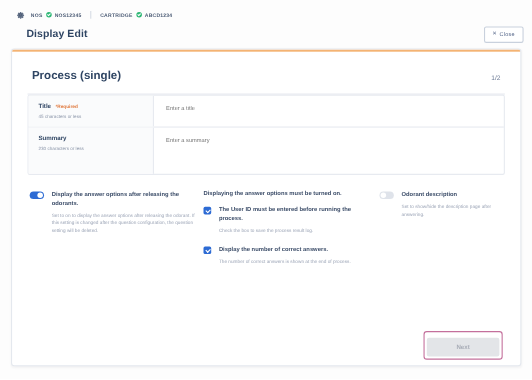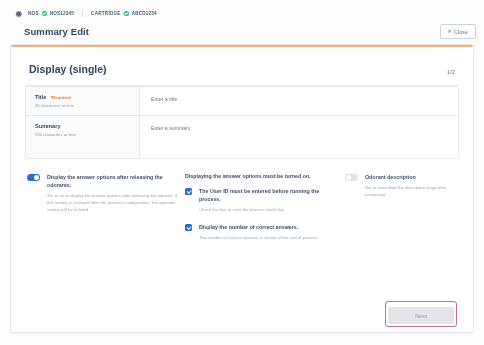--- a/index.html
+++ b/index.html
@@ -166,32 +166,32 @@
     <span class="bc-sep"></span>
 
     <div class="bc-seg">
       <span class="bc-label">CARTRIDGE</span>
       <span class="bc-dot"></span>
       <span class="bc-value">ABCD1234</span>
     </div>
   </div>
 
   <div class="titlebar">
-    <span class="page-title">Summary Edit</span>
+    <span class="page-title">Display Edit</span>
     <button class="close-btn">
       <span class="close-x">✕</span>
       <span class="close-label">Close</span>
     </button>
   </div>
 
   <div class="card">
     <div class="card-accent"></div>
 
     <div class="preset-row">
-      <span class="preset-title">Display (single)</span>
+      <span class="preset-title">Process (single)</span>
       <span class="page-indicator">1/2</span>
     </div>
 
     <div class="divider"></div>
 
 
     <div class="form">
 
       <div class="form-row">
         <div class="form-label">

